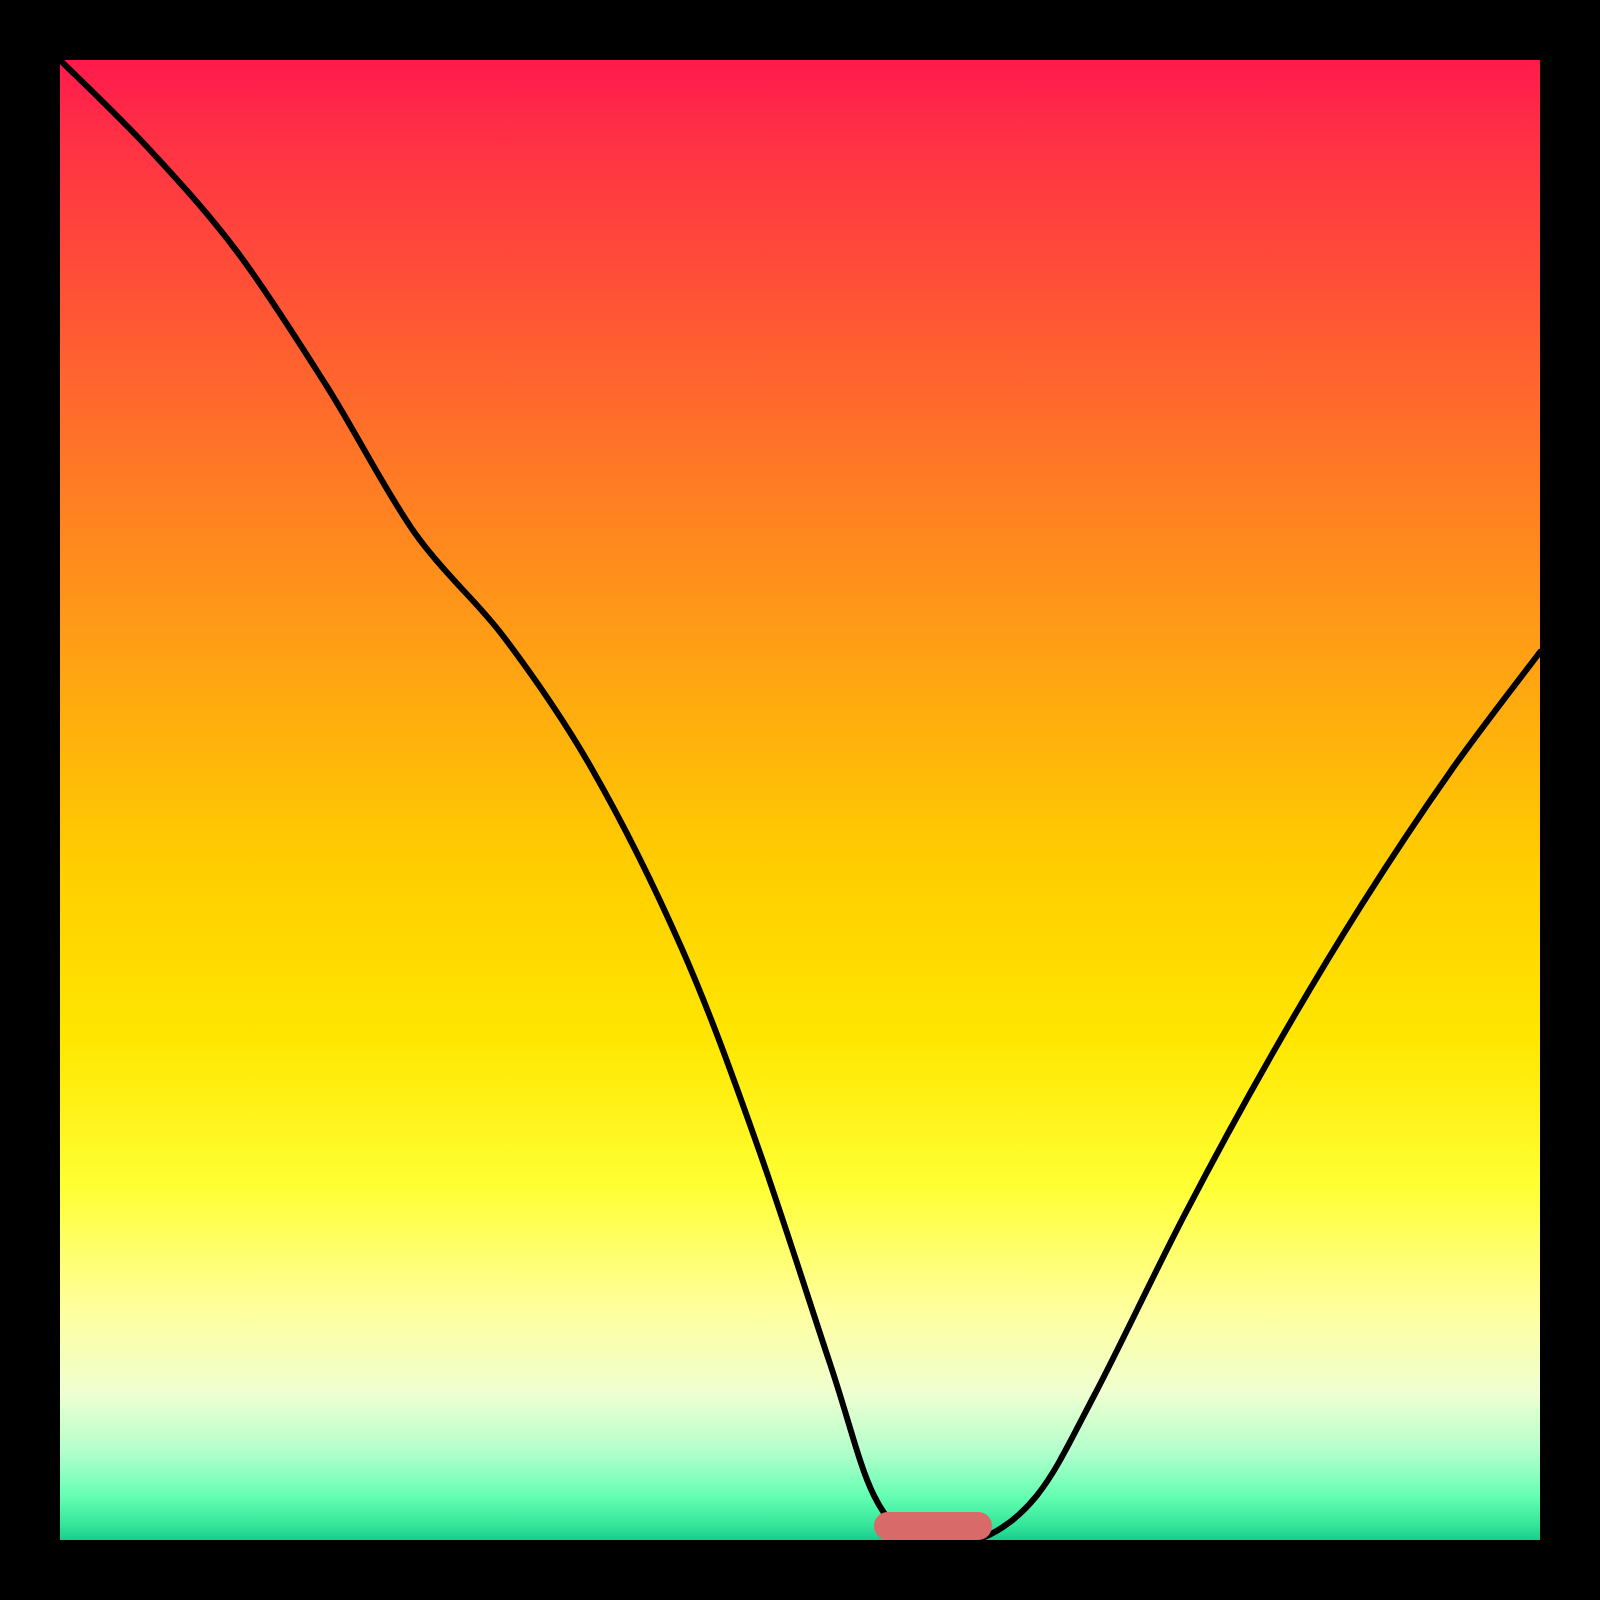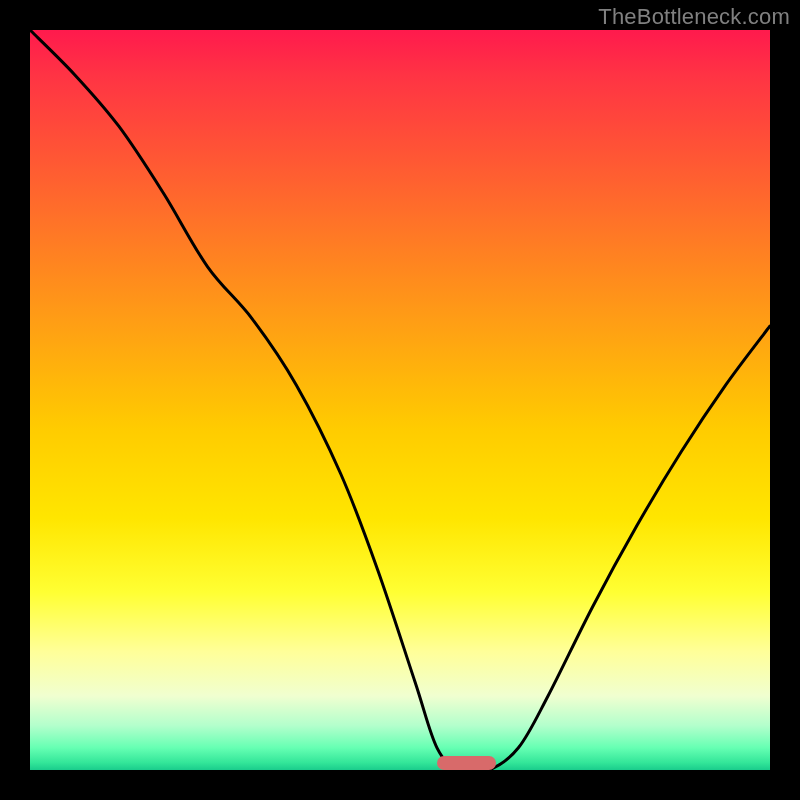--- a/index.html
+++ b/index.html
@@ -60,21 +60,20 @@
     position: absolute;
     height: 14px;
     border-radius: 7px;
     background: #d86a6a;
   }
 </style>
 </head>
 <body>
 
 <div class="frame">
-  <div class="watermark">TheBottleneck.com</div>
 
   <div class="plot">
     <svg class="curve" viewBox="0 0 740 740" preserveAspectRatio="none">
       <path id="curve-path" d="M 0.0 0.0 C 7.4 7.4, 29.6 28.4, 44.4 44.4 C 59.2 60.4, 74.0 76.5, 88.8 96.2 C 103.6 115.9, 118.4 139.4, 133.2 162.8 C 148.0 186.2, 162.8 215.8, 177.6 236.8 C 192.4 257.8, 207.2 268.9, 222.0 288.6 C 236.8 308.3, 251.6 329.3, 266.4 355.2 C 281.2 381.1, 297.2 413.2, 310.8 444.0 C 324.4 474.8, 335.5 505.7, 347.8 540.2 C 360.1 574.7, 374.9 621.6, 384.8 651.2 C 394.7 680.8, 399.6 703.0, 407.0 717.8 C 414.4 732.6, 420.6 736.3, 429.2 740.0 C 437.8 743.7, 448.9 743.7, 458.8 740.0 C 468.7 736.3, 478.5 730.1, 488.4 717.8 C 498.3 705.5, 505.7 689.4, 518.0 666.0 C 530.3 642.6, 547.6 605.6, 562.4 577.2 C 577.2 548.8, 592.0 521.7, 606.8 495.8 C 621.6 469.9, 636.4 445.2, 651.2 421.8 C 666.0 398.4, 680.8 376.2, 695.6 355.2 C 710.4 334.2, 732.6 305.9, 740.0 296.0" fill="none" stroke="#000" stroke-width="3" stroke-linecap="round" stroke-linejoin="round"></path>
     </svg>
     <div id="min-marker" class="marker" style="left: 407px; width: 59.2px; bottom: 0px;"></div>
   </div>
 </div>
 
 </body></html>

